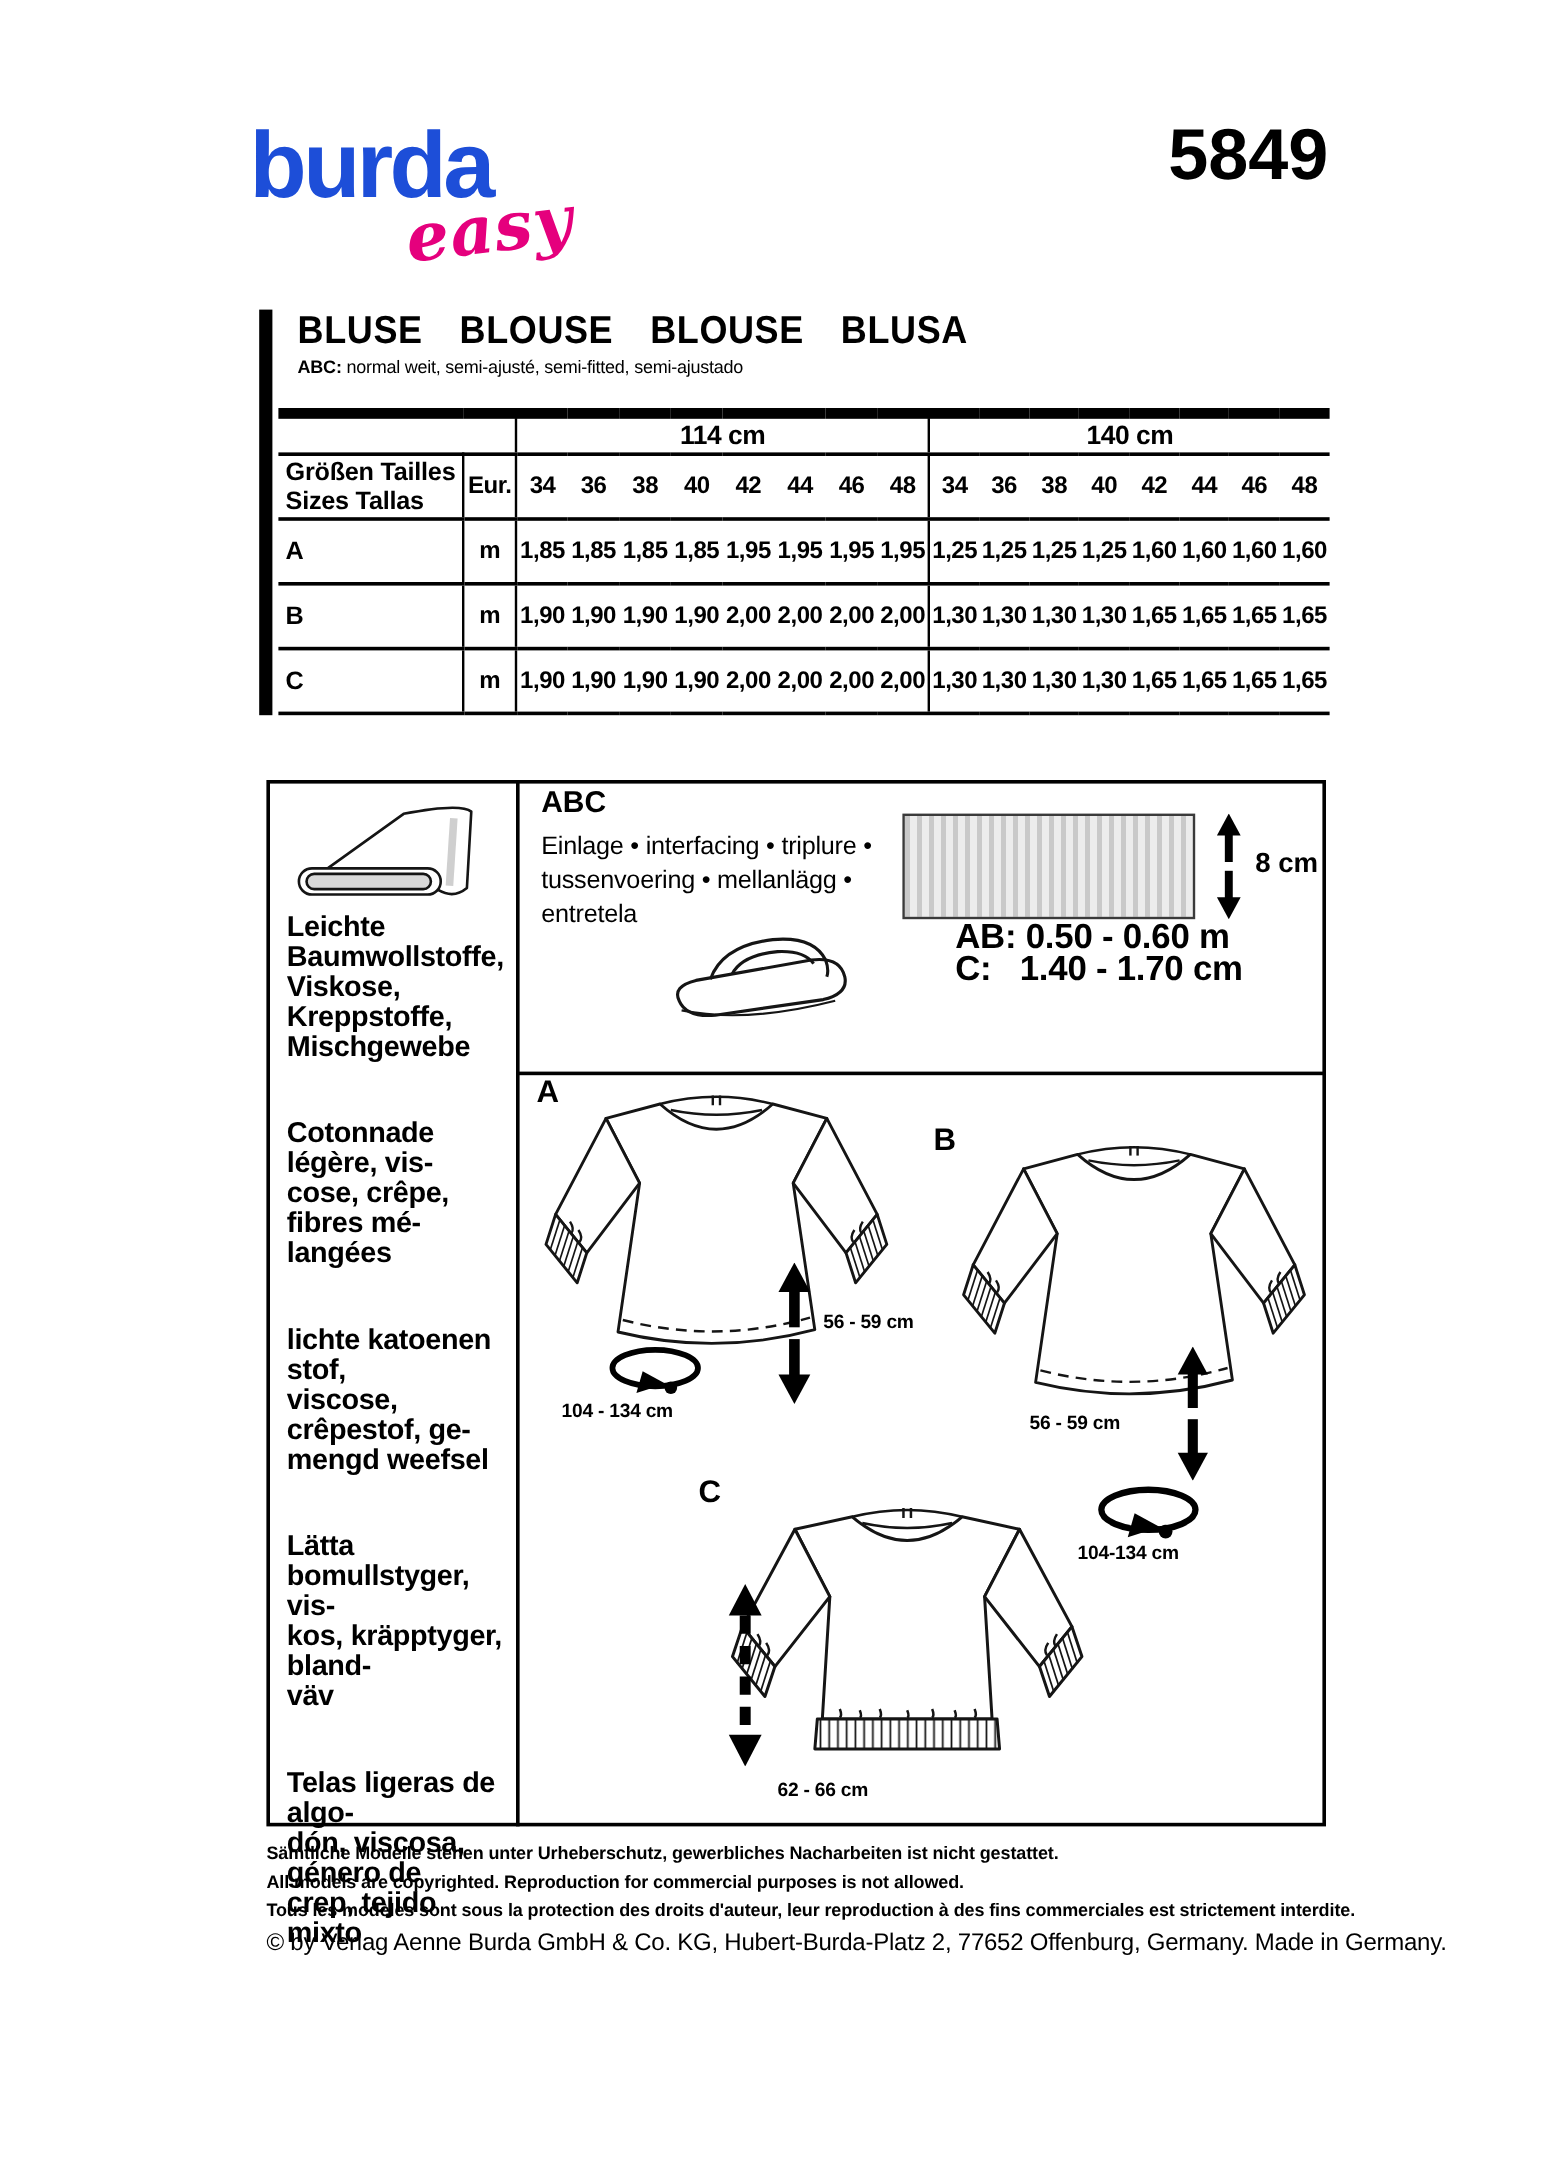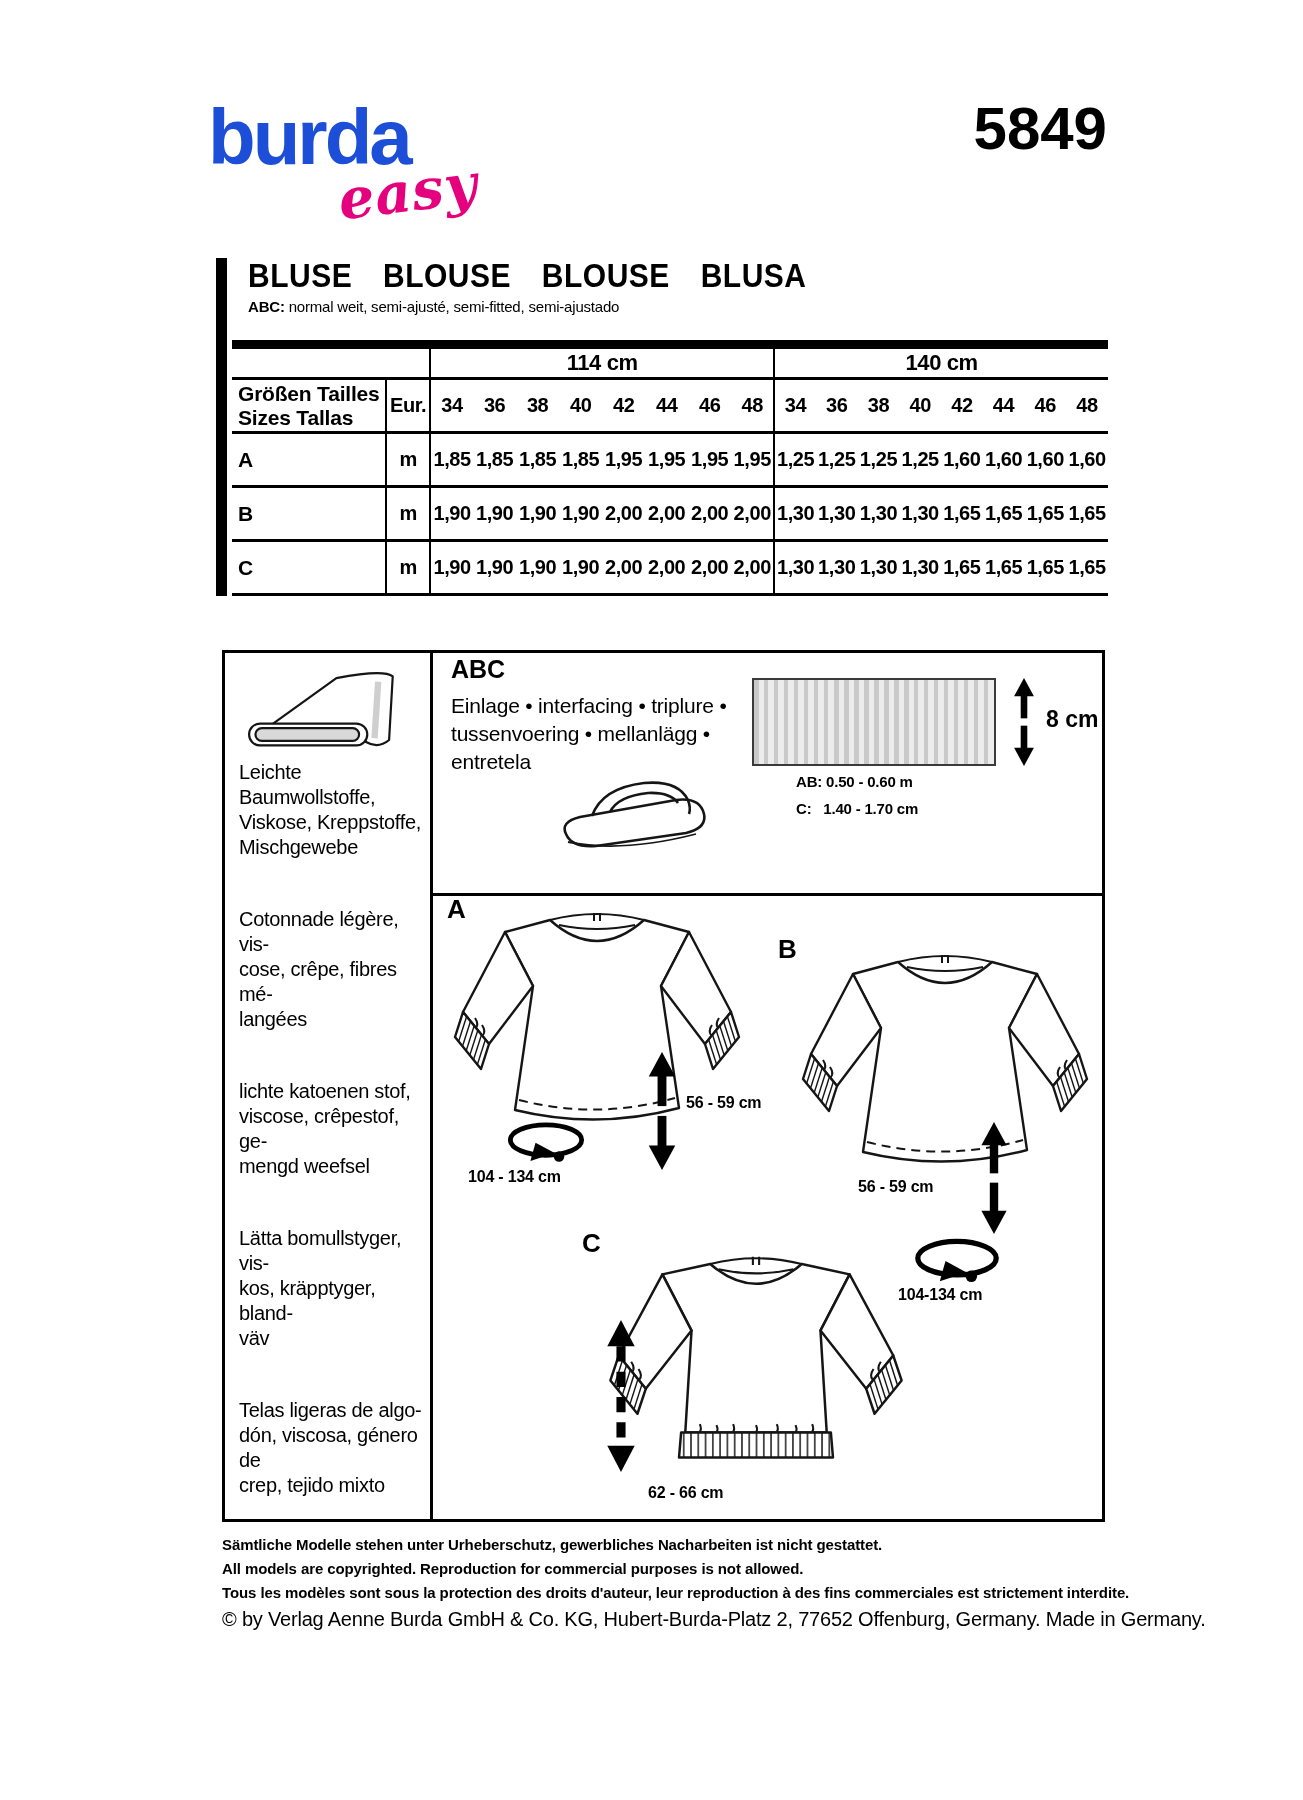--- a/index.html
+++ b/index.html
@@ -36,32 +36,32 @@
   .tbl .hline { border-bottom:3px solid #000; }
 
   
   .main-box { position:absolute; left:222px; top:650px; width:883px; height:872px;
               border:3.5px solid #000; }
   .divider-v { position:absolute; left:430px; top:650px; width:3px; height:872px; background:#000; }
   .divider-h { position:absolute; left:430px; top:893px; width:675px; height:3px; background:#000; }
 
   .fabric-icon { position:absolute; left:236px; top:660px; }
   .fabric-list { position:absolute; left:239px; top:760px; width:186px; }
-  .fab-p { white-space:pre-line; font-size:20px; line-height:25px; letter-spacing:-0.3px;
-           margin-bottom:47px; }
+  .fab-p { white-space:pre-line; font-size:24px; line-height:25px; letter-spacing:-0.3px;
+           margin-bottom:47px;font-weight:bold; }
 
   .abc-header { position:absolute; left:451px; top:655px; font-size:25px; font-weight:bold; }
   .interfacing-text { position:absolute; left:451px; top:692px; font-size:21px; line-height:28px;
            white-space:pre-line; letter-spacing:-0.2px; }
   .swatch { position:absolute; left:752px; top:678px; width:244px; height:88px;
            border:2.5px solid #3a3a3a;
            background:repeating-linear-gradient(to right, #c9c9c9 0 4.5px, #ececec 4.5px 10px); }
   .swatch-arrow { position:absolute; left:1010px; top:678px; }
   .swatch-width { position:absolute; left:1046px; top:706px; font-size:23px; font-weight:bold; }
-  .amounts { position:absolute; left:796px; top:768px; font-size:15px; font-weight:bold;
+  .amounts { position:absolute; left:796px; top:768px; font-size:29px; font-weight:bold;
            white-space:pre; line-height:27px; letter-spacing:-0.2px; }
   .iron { position:absolute; left:558px; top:770px; }
 
   .vlabel { position:absolute; font-size:26px; font-weight:bold; }
   .vlabel-a { left:447px; top:894px; }
   .vlabel-b { left:778px; top:934px; }
   .vlabel-c { left:582px; top:1228px; }
   .garment { position:absolute; }
   .g-a { left:447px; top:898px; }
   .g-b { left:795px; top:940px; }

